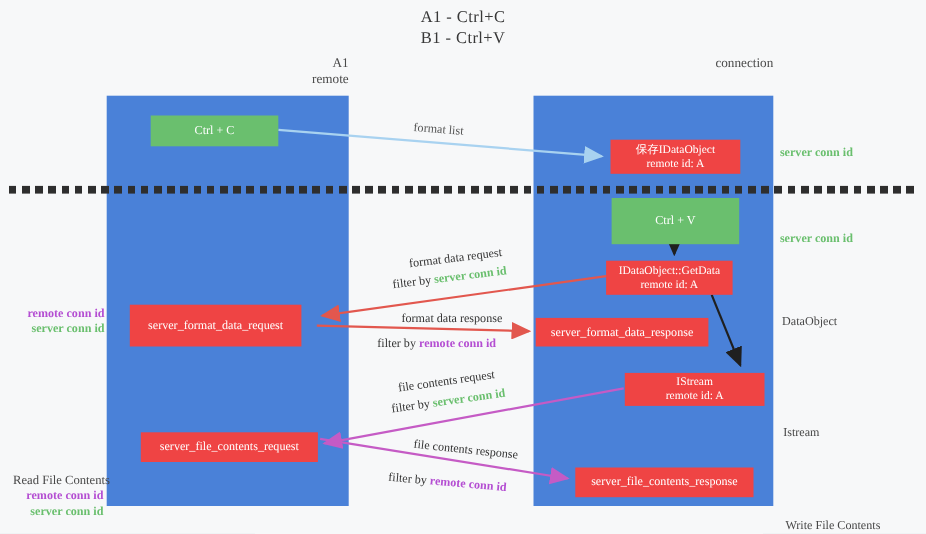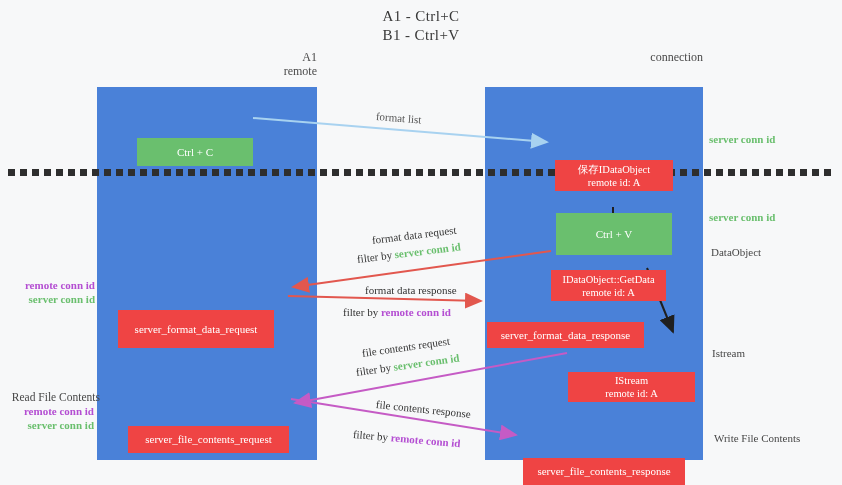--- a/index.html
+++ b/index.html
@@ -9,28 +9,28 @@
     font-family:Liberation Serif, serif;
     color:#3c3c3c;
   }
   .title { position:absolute; left:0; width:842px; text-align:center;
     font-size:15px; color:#383838; letter-spacing:.4px; }
   .col-header { position:absolute; width:220px; text-align:right;
     font-size:12px; color:#4a4a4a; line-height:14px; }
   .column { position:absolute; top:87px; width:220px; height:373px; background:#4a81d8; }
   .box { position:absolute; display:flex; flex-direction:column; align-items:center;
     justify-content:center; color:#ffffff; text-align:center; font-size:11px;
-    line-height:13px;margin-top:33px; }
+    line-height:13px; }
   .box.green  { background:#6abf6e; }
   .box.orange { background:#ef4444; }
   .box .l2 { font-size:10.5px; }
   .dashed-divider { position:absolute; left:8px; top:169px; width:826px; height:7px;
     background:repeating-linear-gradient(to right,#2e2e2e 0 7px, transparent 7px 12px); }
   .side-label { position:absolute; font-size:11px; white-space:nowrap; }
-  .gray-label   { color:#474747; }
+  .gray-label   { color:#474747;margin-top:40px; }
   .green-strong { color:#6abf6e; font-weight:700; }
   .purple-strong{ color:#b44ed2; font-weight:700; }
   .left-stack { position:absolute; left:0; width:100px; text-align:right;
     font-size:11px; line-height:14px; white-space:nowrap; }
   .arrow-label { position:absolute; font-size:11px; color:#343434; white-space:nowrap;
     transform-origin:0 50%; }
   .arrow-label .pfx { color:#343434; }
   svg.arrows { position:absolute; left:0; top:0; }
 </style>
 </head>

